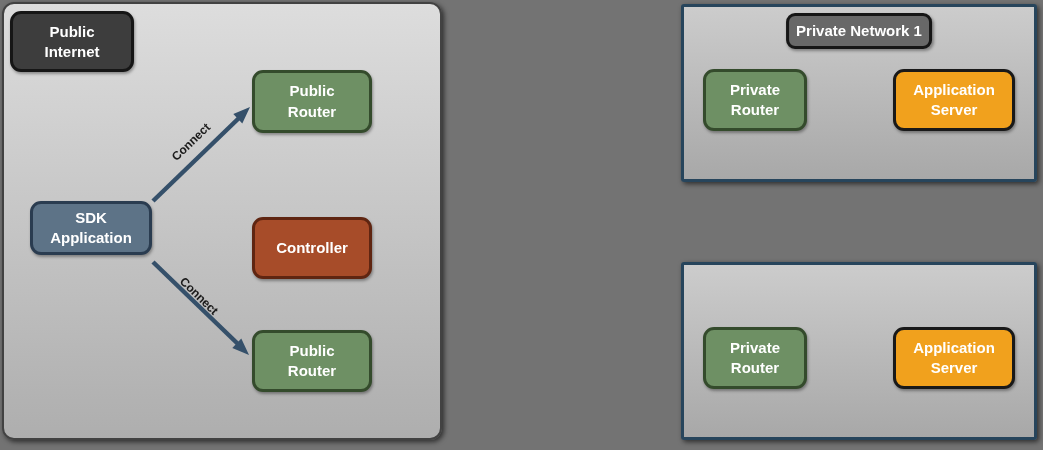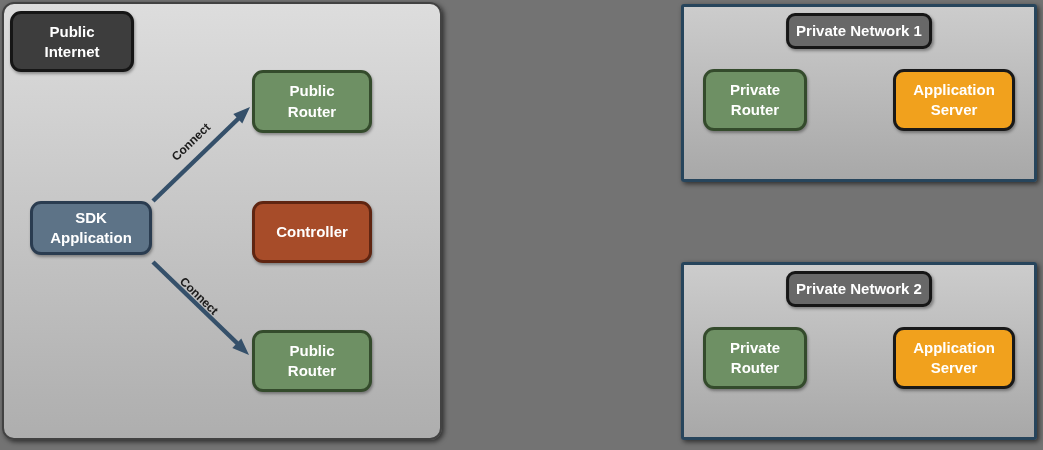--- a/index.html
+++ b/index.html
@@ -95,21 +95,21 @@
     border-radius: 11px;
     box-shadow: 1px 2px 3px rgba(0,0,0,0.35);
   }
   .node-green  { background: #6e9064; border-color: #344b2c; }
   .node-blue   { background: #5d7387; border-color: #2a3c50; }
   .node-red    { background: #a74c29; border-color: #5f2511; }
   .node-orange { background: #f1a11d; border-color: #191919; }
 
   .pos-public-router-top    { left: 248px; top: 66px;  width: 120px; height: 63px; }
   .pos-sdk-application      { left: 26px;  top: 197px; width: 122px; height: 54px; }
-  .pos-controller           { left: 248px; top: 197px; width: 120px; height: 62px; }
+  .pos-controller           { left: 248px; top: 213px; width: 120px; height: 62px; }
   .pos-public-router-bottom { left: 248px; top: 326px; width: 120px; height: 62px; }
 
   .pos-private-router       { left: 19px;  top: 62px;  width: 104px; height: 62px; }
   .pos-application-server   { left: 209px; top: 62px;  width: 122px; height: 62px; }
 
   
   .arrows-svg {
     position: absolute;
     left: 0;
     top: 0;
@@ -175,21 +175,20 @@
     <div class="badge badge-private">Private Network 1</div>
 
     <div class="node node-green pos-private-router">Private
 Router</div>
 
     <div class="node node-orange pos-application-server">Application
 Server</div>
   </div>
 
   <div class="zone zone-private zone-pn2">
-    <div class="badge badge-private">Private Network 2</div>
 
     <div class="node node-green pos-private-router">Private
 Router</div>
 
     <div class="node node-orange pos-application-server">Application
 Server</div>
   </div>
 
 </div>
 

